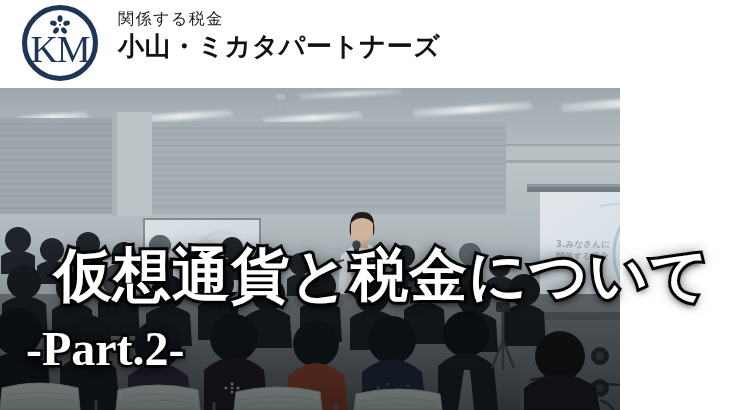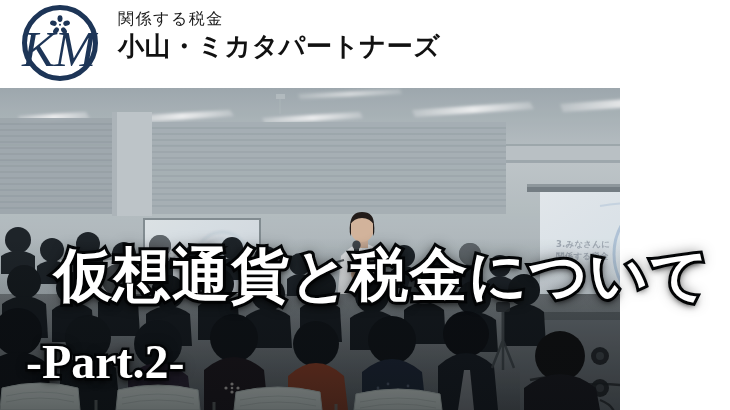--- a/index.html
+++ b/index.html
@@ -25,24 +25,24 @@
     border:5px solid #1d3557;
     background:#ffffff;
   }
   .logo-ring::after{
     content:""; position:absolute; left:-1px; top:-1px; right:-1px; bottom:-1px;
     border-radius:50%;
     box-shadow: inset 0 0 0 1px rgba(29,53,87,.35);
   }
   .logo-km {
     position:absolute; left:0; top:24px; width:76px;
-    text-align:left;
+    text-align:center;
     font-family:"Liberation Serif", serif;
-    font-size:50px; line-height:40px; letter-spacing:-1px;
-    color:#1d3557; font-weight:400;font-style:italic;
+    font-size:38px; line-height:40px; letter-spacing:-1px;
+    color:#1d3557; font-weight:400;
   }
   .logo-flower { position:absolute; left:26px; top:10px; width:24px; height:20px; }
 
   .brand {
     position:absolute; left:118px; top:8px;
   }
   .brand-small {
     font-family:"Liberation Serif", serif;
     font-size:16px; line-height:22px; color:#1a1a1a;
     letter-spacing:1.5px; font-weight:500;
@@ -75,21 +75,21 @@
     color:#ffffff;
     -webkit-text-stroke:6px #06080a;
     paint-order: stroke fill;
     text-shadow:
       0 3px 6px rgba(0,0,0,.85),
       0 0 14px rgba(0,0,0,.7);
     white-space:nowrap;
     margin-left:28px;
   }
   .title-part {
-    position:absolute; left:26px; top:92px;
+    position:absolute; left:26px; top:79px;
     font-family:"Liberation Serif", serif;
     font-weight:700;
     font-size:48px; line-height:54px;
     letter-spacing:0px;
     color:#ffffff;
     -webkit-text-stroke:5px #06080a;
     paint-order: stroke fill;
     text-shadow:
       0 3px 6px rgba(0,0,0,.85),
       0 0 12px rgba(0,0,0,.7);

